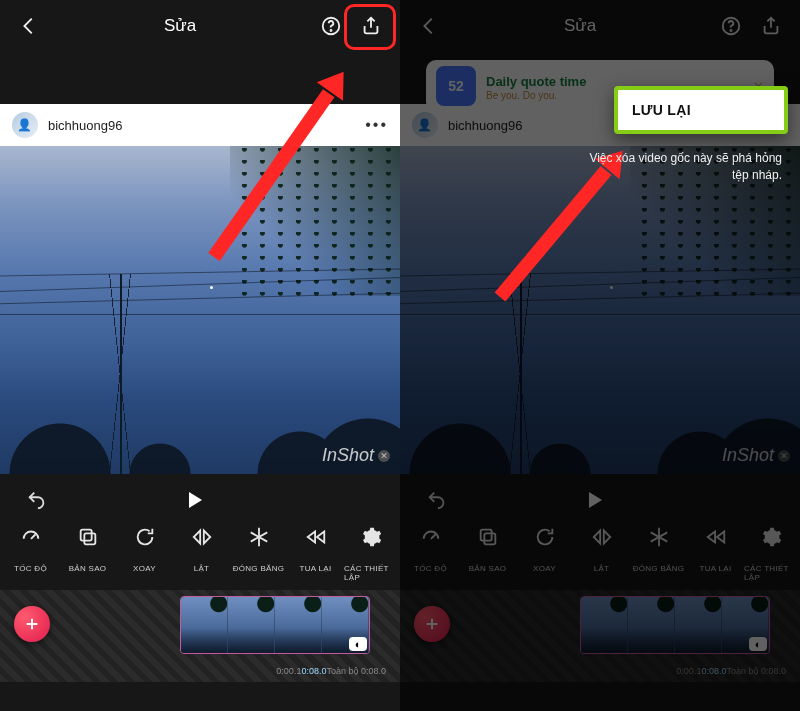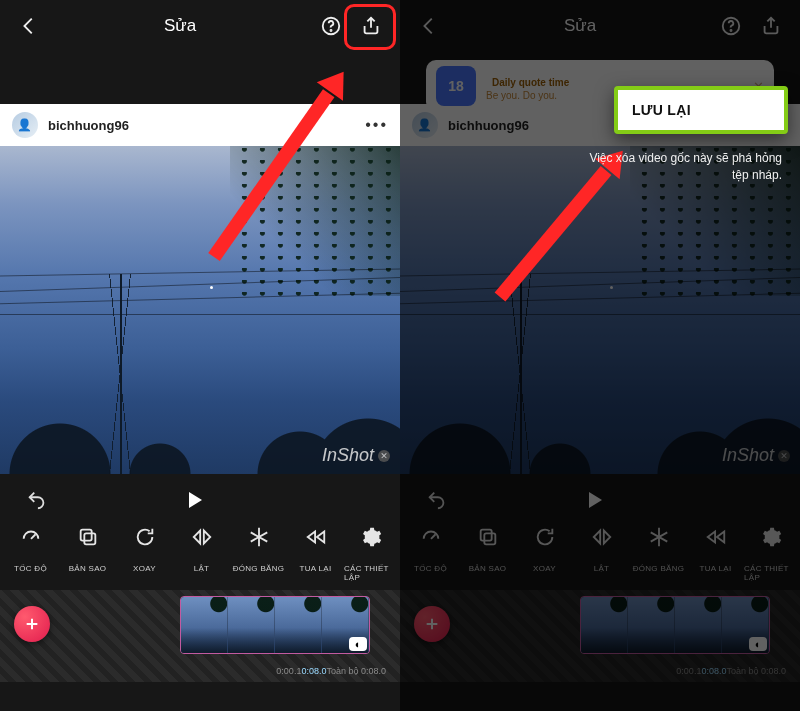--- a/index.html
+++ b/index.html
@@ -55,21 +55,21 @@
     display:flex; align-items:center; justify-content:space-between;
     padding:8px 12px;
   }
   .igrow-left { display:flex; align-items:center; gap:10px; }
   .avatar {
     width:26px; height:26px; border-radius:50%;
     background: linear-gradient(135deg,#b6cce2,#e6eef5);
     display:flex; align-items:center; justify-content:center;
     font-size:12px;
   }
-  .uname { font-size:13px; font-weight:700; color:#222; }
+  .uname { font-size:13px; font-weight:400; color:#222; }
   .dots { font-size:16px; color:#333; letter-spacing:2px; }
 
   .photo {
     position:relative; width:400px; height:328px;
     background: linear-gradient(180deg,#a9b7cf 0%, #7b94bf 18%, #5476ad 40%, #3c5f96 62%, #2a4a7d 78%, #1f3a64 100%);
     overflow:hidden;
   }
   
   .wire { position:absolute; left:-20px; right:-20px; height:1px; background:rgba(0,0,0,.45); }
   .wire.w1{ top:126px; transform:rotate(-1deg);} .wire.w2{top:138px; transform:rotate(-2deg);}
@@ -185,21 +185,21 @@
     background:#fff; border-radius:10px;
     display:flex; align-items:center; gap:10px; padding:6px 10px;
     z-index:3;
   }
   .banner .bicon{
     width:40px;height:40px;border-radius:8px;
     background:#4a78ff; display:flex;align-items:center;justify-content:center;color:#fff;font-weight:700;
     font-size:14px;
   }
   .banner .btxt small{ display:block; font-size:10px; color:#c7893a; }
-  .banner .btxt b{ font-size:10px; color:#a16207;margin-left:6px; }
+  .banner .btxt b{ font-size:13px; color:#15803d; }
   .banner .bx{ margin-left:auto; color:#d0b080; font-size:13px; }
 
   .popup{
     position:absolute; top:86px; right:12px; width:174px; z-index:40;
     background:#fff; border-radius:4px;
     box-shadow:0 6px 18px rgba(0,0,0,.5);
     padding:12px 14px;
     border:4px solid #84cc16;
   }
   .popup .lbl{ font-size:14px; font-weight:700; color:#111; letter-spacing:.3px;}
@@ -386,21 +386,21 @@
           <svg viewBox="0 0 24 24">
               <path d="M12 3v11"></path>
               <polyline points="8 7 12 3 16 7"></polyline>
               <path d="M5 12v6a2 2 0 0 0 2 2h10a2 2 0 0 0 2-2v-6"></path>
             </svg>
         </div>
       </div>
     </div>
 
     <div class="banner">
-      <div class="bicon">18</div>
+      <div class="bicon">52</div>
       <div class="btxt">
         <b>Daily quote time</b>
         <small>Be you. Do you.</small>
       </div>
       <div class="bx">✕</div>
     </div>
 
     <div class="preview-wrap">
       <div class="card">
         <div class="igrow">

